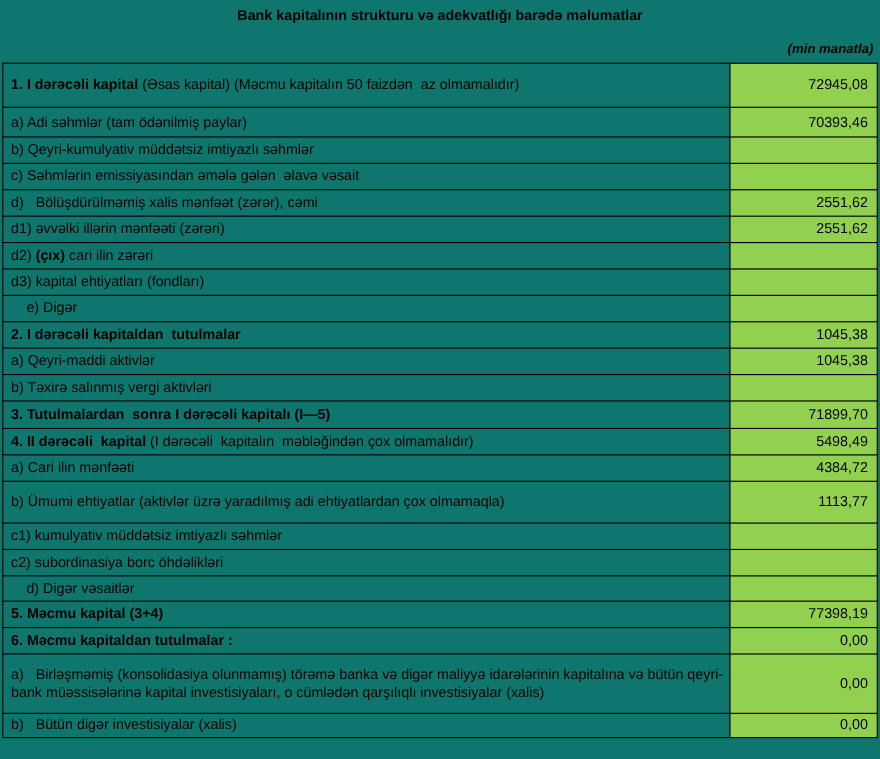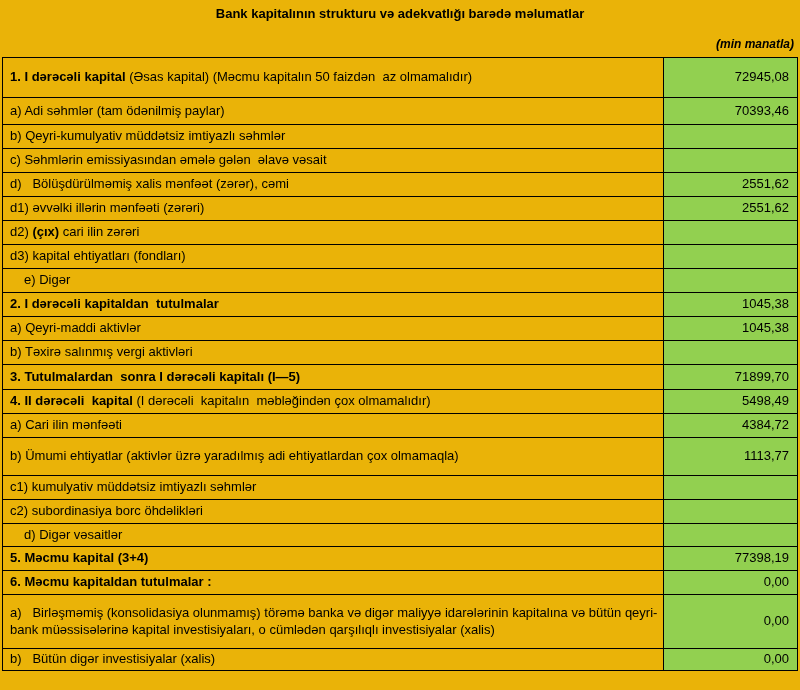--- a/index.html
+++ b/index.html
@@ -7,21 +7,21 @@
     margin: 0; padding: 0;
     background: #ffffff;
     font-family: "Liberation Sans", sans-serif;
     color: #000000;
   }
   .page {
     position: relative;
     width: 800px;
     height: 690px;
     overflow: hidden;
-    background: #eab308;
+    background: #0f766e;
   }
   .title {
     padding-top: 6px;
     text-align: center;
     font-weight: bold;
     font-size: 13px;
     letter-spacing: 0;
   }
   .unit-note {
     position: absolute;

